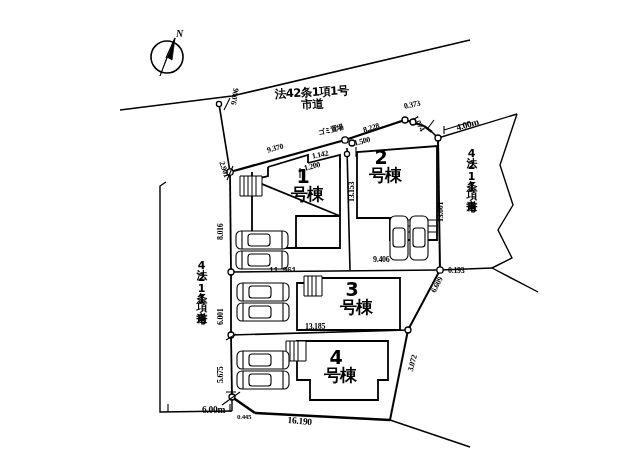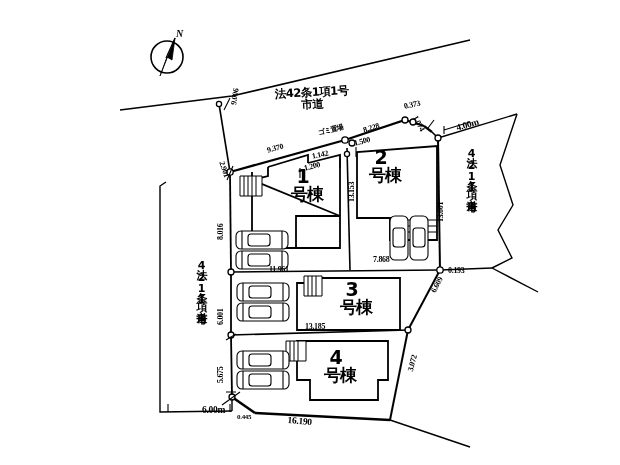--- a/index.html
+++ b/index.html
@@ -284,22 +284,22 @@
   <span class="dim" style="left:311px; top:152px; transform:rotate(-12deg); transform-origin:left top;">1.142</span>
   <span class="dim" style="left:362px; top:126px; transform:rotate(-17deg); transform-origin:left top;">8.228</span>
   <span class="dim" style="left:403px; top:102px; transform:rotate(-12deg); transform-origin:left top;">0.373</span>
   <span class="dim" style="left:419px; top:114px; transform:rotate(62deg); transform-origin:left top;">1.074</span>
   <span class="dim dim-lg" style="left:455px; top:123px; transform:rotate(-16deg); transform-origin:left top;">4.00m</span>
   <span class="dim" style="left:226px; top:160px; transform:rotate(72deg); transform-origin:left top;">2.901</span>
   <span class="dim" style="left:303px; top:164px; transform:rotate(-14deg); transform-origin:left top;">1.200</span>
   <span class="dim" style="left:353px; top:139px; transform:rotate(-14deg); transform-origin:left top;">1.500</span>
   <span class="dim" style="left:347px; top:202px; transform:rotate(-90deg); transform-origin:left top;">13.153</span>
   <span class="dim" style="left:436px; top:222px; transform:rotate(-90deg); transform-origin:left top;">13.601</span>
-  <span class="dim" style="left:373px; top:255px;">7.868</span>
-  <span class="dim" style="left:269px; top:265px;">11.961</span>
+  <span class="dim" style="left:373px; top:255px;">9.406</span>
+  <span class="dim" style="left:269px; top:265px;font-family:Liberation Mono, monospace;">11.961</span>
   <span class="dim" style="left:305px; top:322px;">13.185</span>
   <span class="dim" style="left:448px; top:266px;">0.193</span>
   <span class="dim" style="left:429px; top:290px; transform:rotate(-62deg); transform-origin:left top;">6.609</span>
   <span class="dim" style="left:406px; top:370px; transform:rotate(-76deg); transform-origin:left top;">3.072</span>
   <span class="dim" style="left:216px; top:240px; transform:rotate(-90deg); transform-origin:left top;">8.016</span>
   <span class="dim" style="left:216px; top:325px; transform:rotate(-90deg); transform-origin:left top;">6.001</span>
   <span class="dim" style="left:216px; top:383px; transform:rotate(-90deg); transform-origin:left top;">5.675</span>
   <span class="dim dim-lg" style="left:174px; top:405px;margin-left:28px;">6.00m</span>
   <span class="dim dim-lg" style="left:288px; top:415px; transform:rotate(5deg); transform-origin:left top;">16.190</span>
   <span class="dim" style="left:237px; top:385px; font-size:7px;margin-top:28px;">0.445</span>

